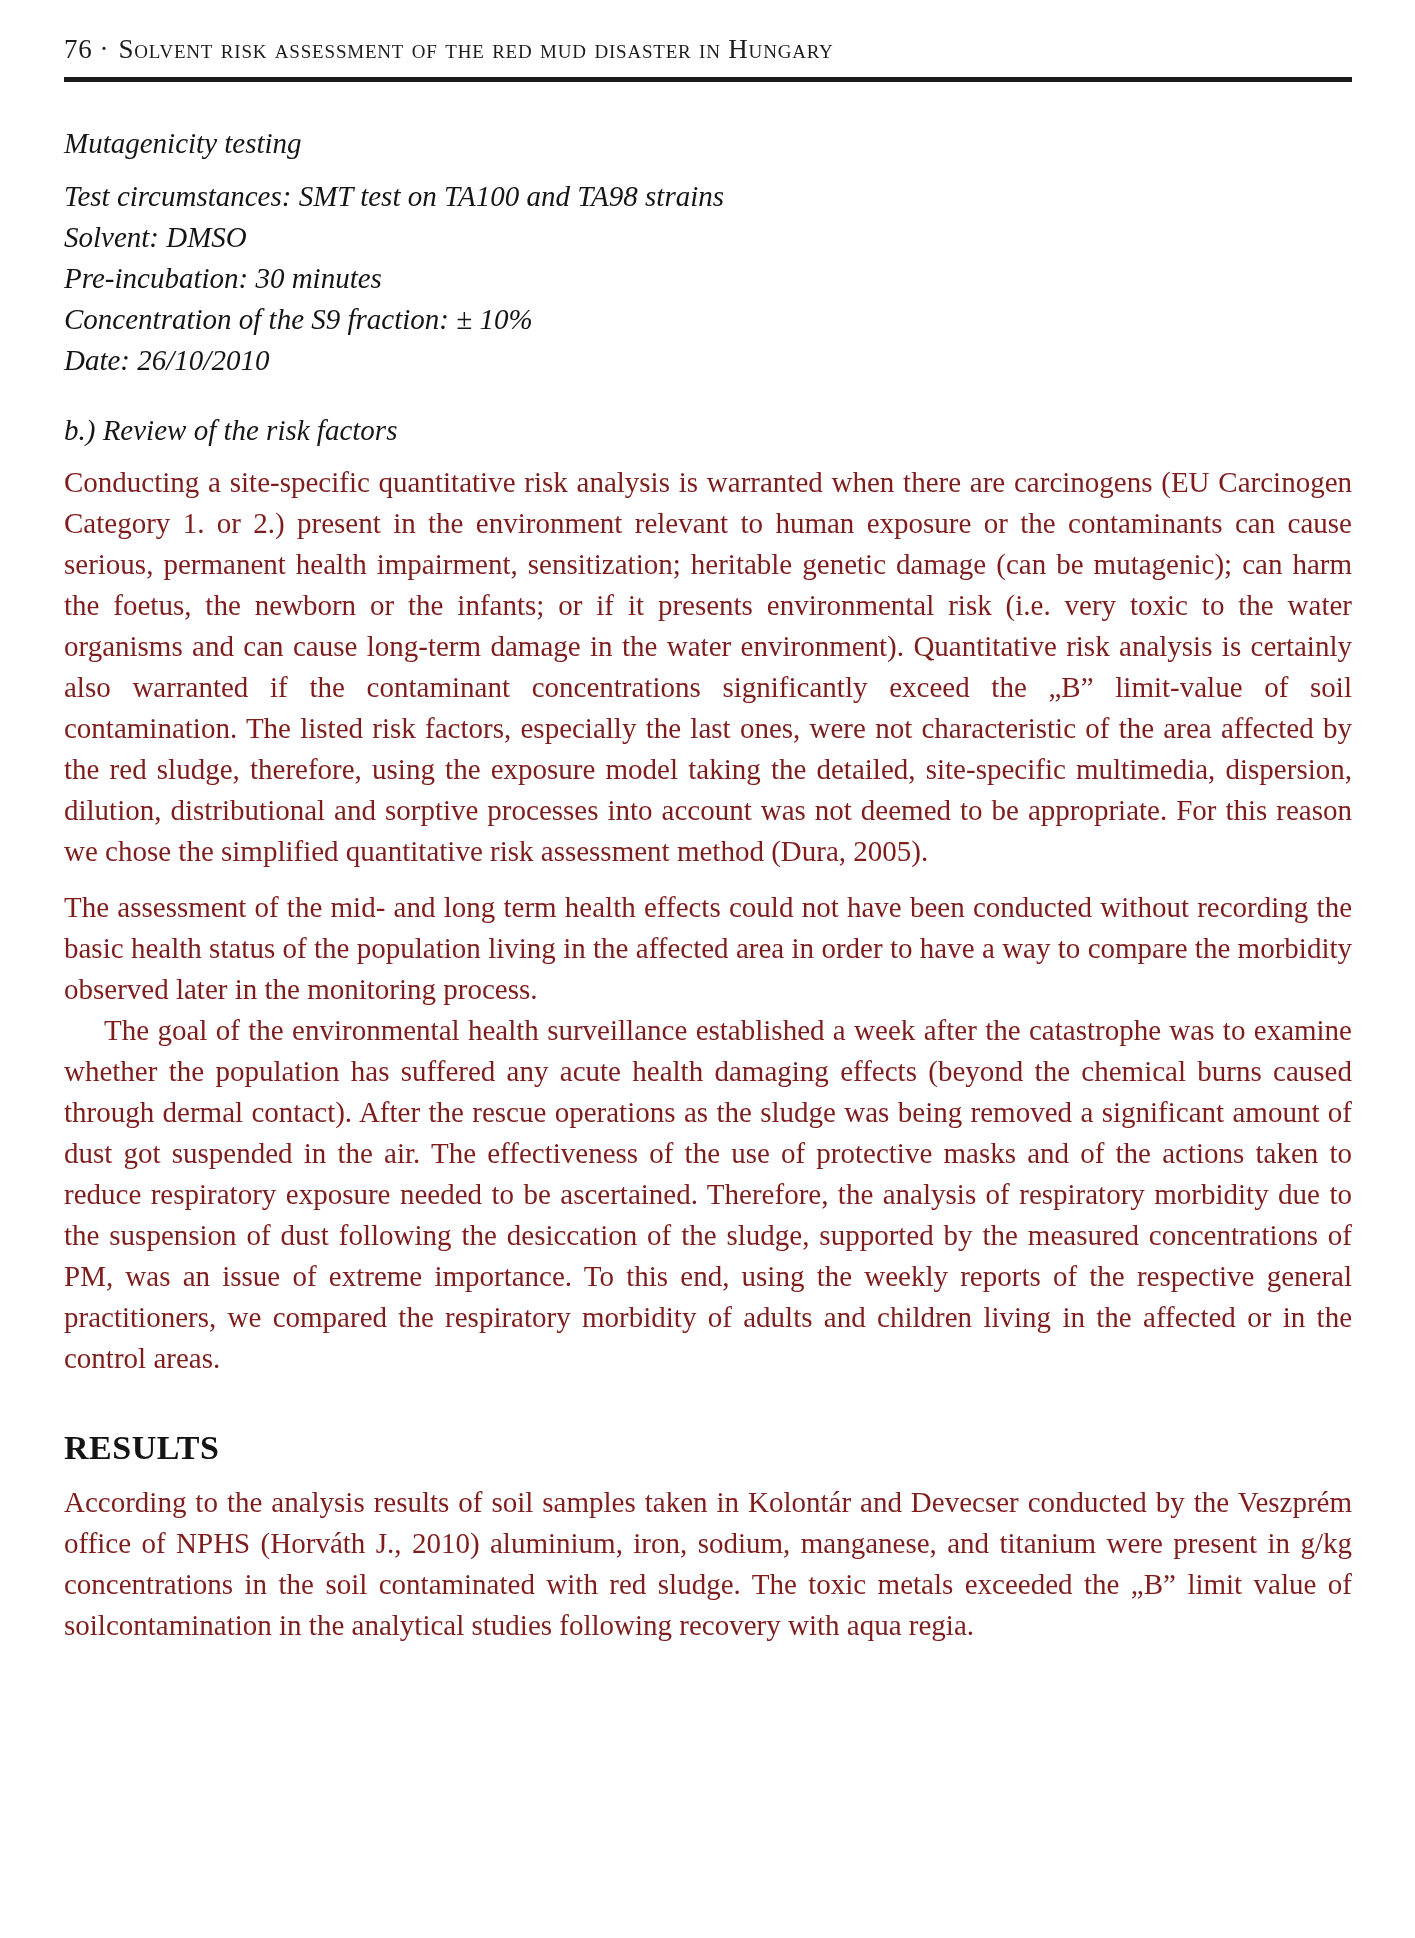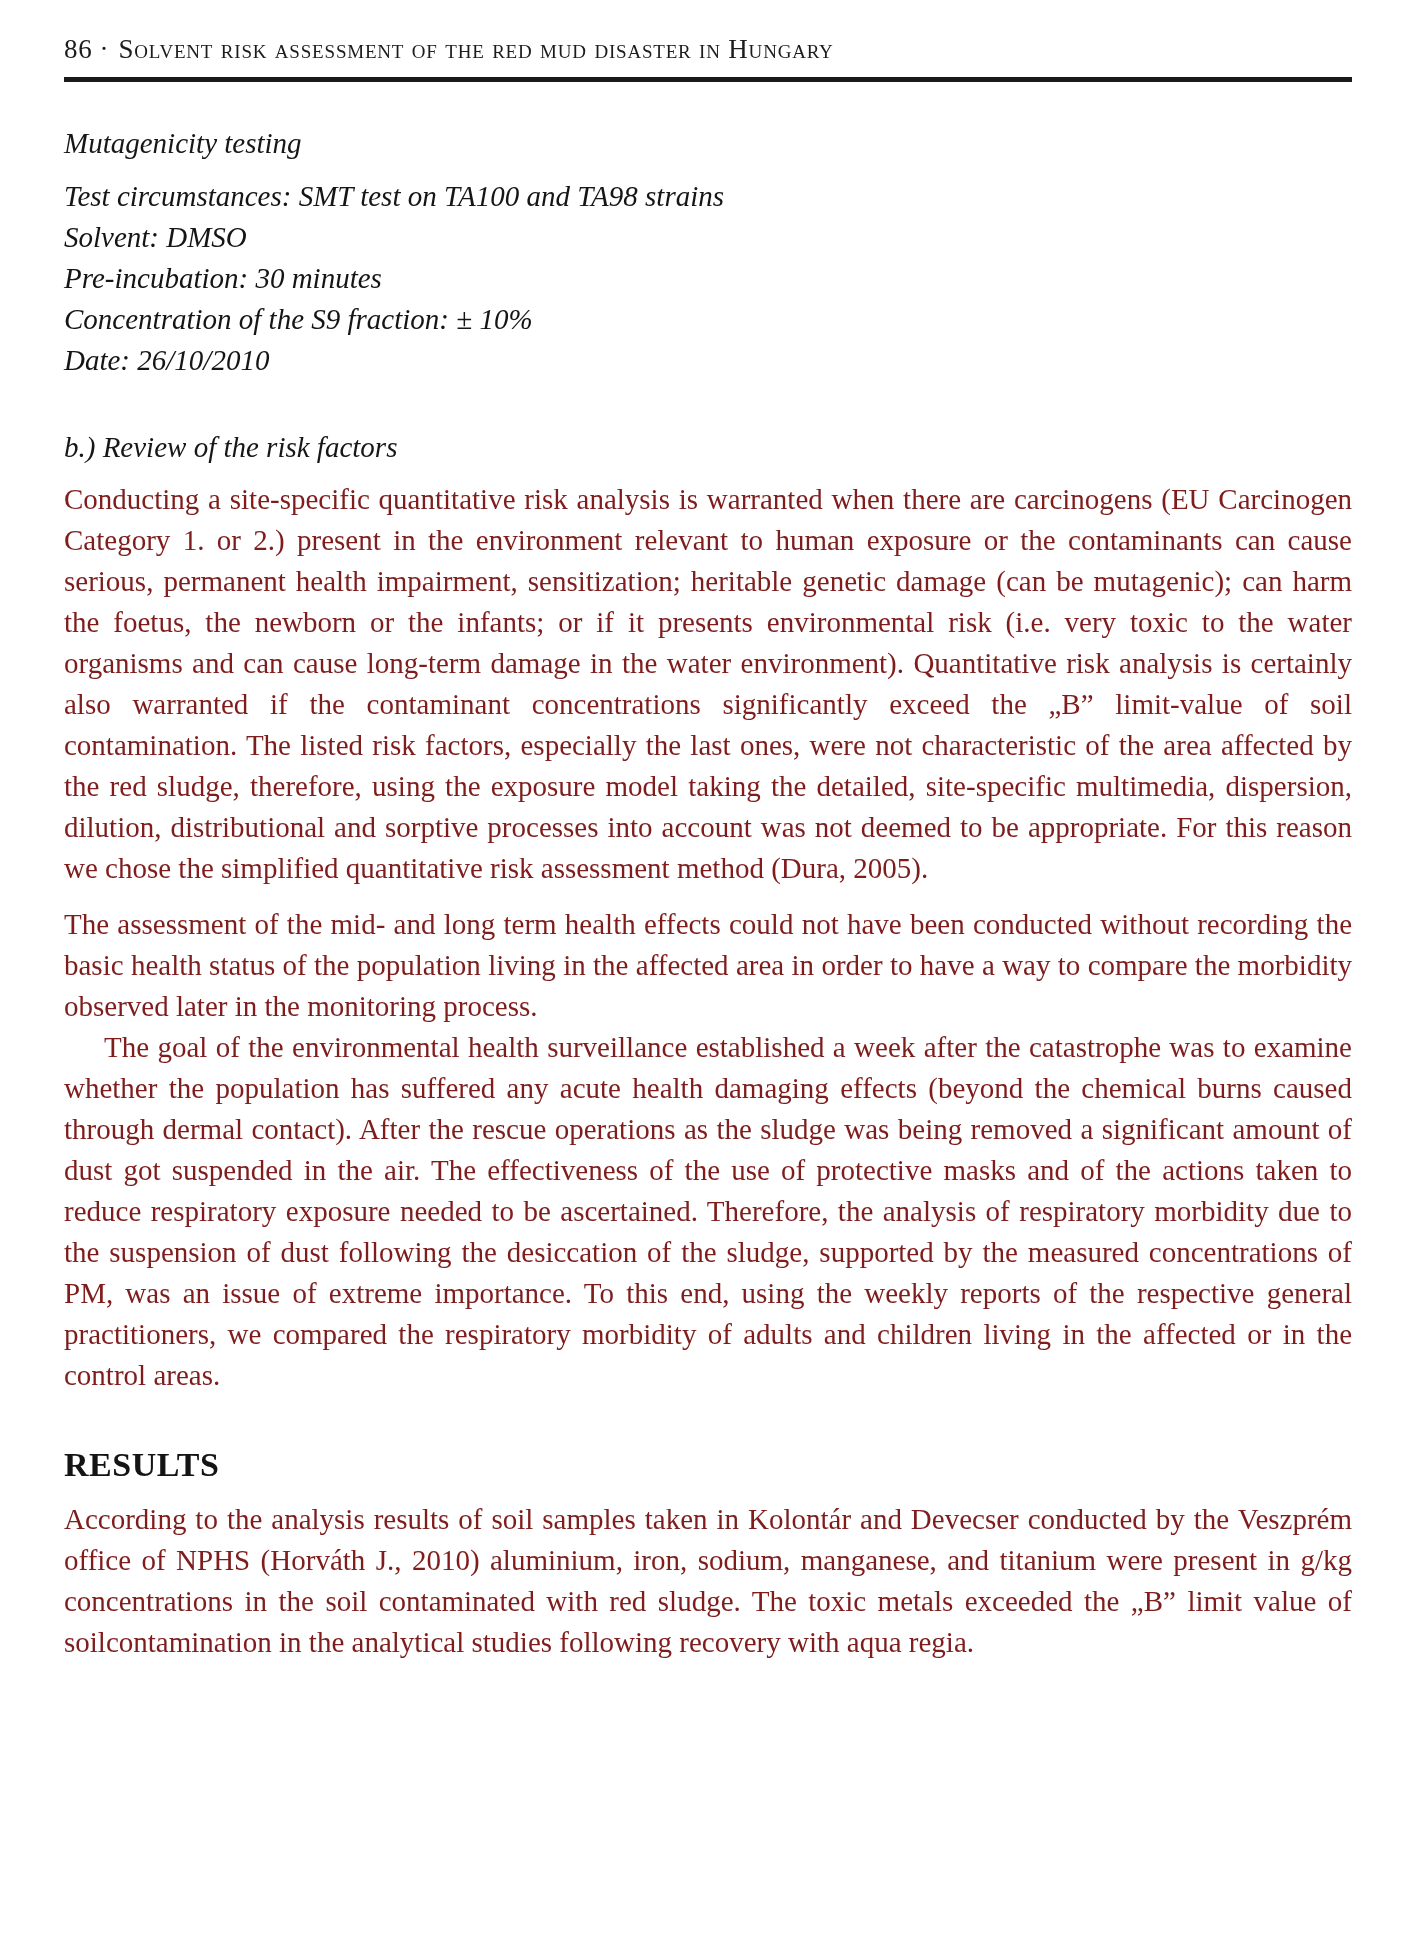--- a/index.html
+++ b/index.html
@@ -44,21 +44,21 @@
   }
   
   .sub-heading {
     font-style: italic;
     font-weight: normal;
     font-size: 29px;
     color: #171717;
     line-height: 34px;
   }
   .sub-heading.first { margin-top: 44px; }
-  .sub-heading.risk   { margin-top: 49px; }
+  .sub-heading.risk   { margin-top: 32px; }
   .sub-heading.surv   { margin-top: 42px; }
   
   .info-block { margin-top: 16px; }
   .info-line {
     font-size: 29px;
     line-height: 41px;
     color: #151515;
     font-style: italic;
   }
   
@@ -82,21 +82,21 @@
   }
   .results-heading + .body-para { }
 </style>
 </head>
 <body>
 
 <div class="page">
   <div class="content">
 
     <header class="running-header">
-      <span class="page-num">86</span><span class="sep">·</span><span class="header-title">Solvent risk assessment of the red mud disaster in Hungary</span>
+      <span class="page-num">76</span><span class="sep">·</span><span class="header-title">Solvent risk assessment of the red mud disaster in Hungary</span>
     </header>
     <div class="rule"></div>
 
     <h2 class="sub-heading first">Mutagenicity testing</h2>
 
     <div class="info-block">
       <div class="info-line">Test circumstances: SMT test on TA100 and TA98 strains</div>
       <div class="info-line">Solvent: DMSO</div>
       <div class="info-line">Pre-incubation: 30 minutes</div>
       <div class="info-line">Concentration of the S9 fraction: ± 10%</div>

